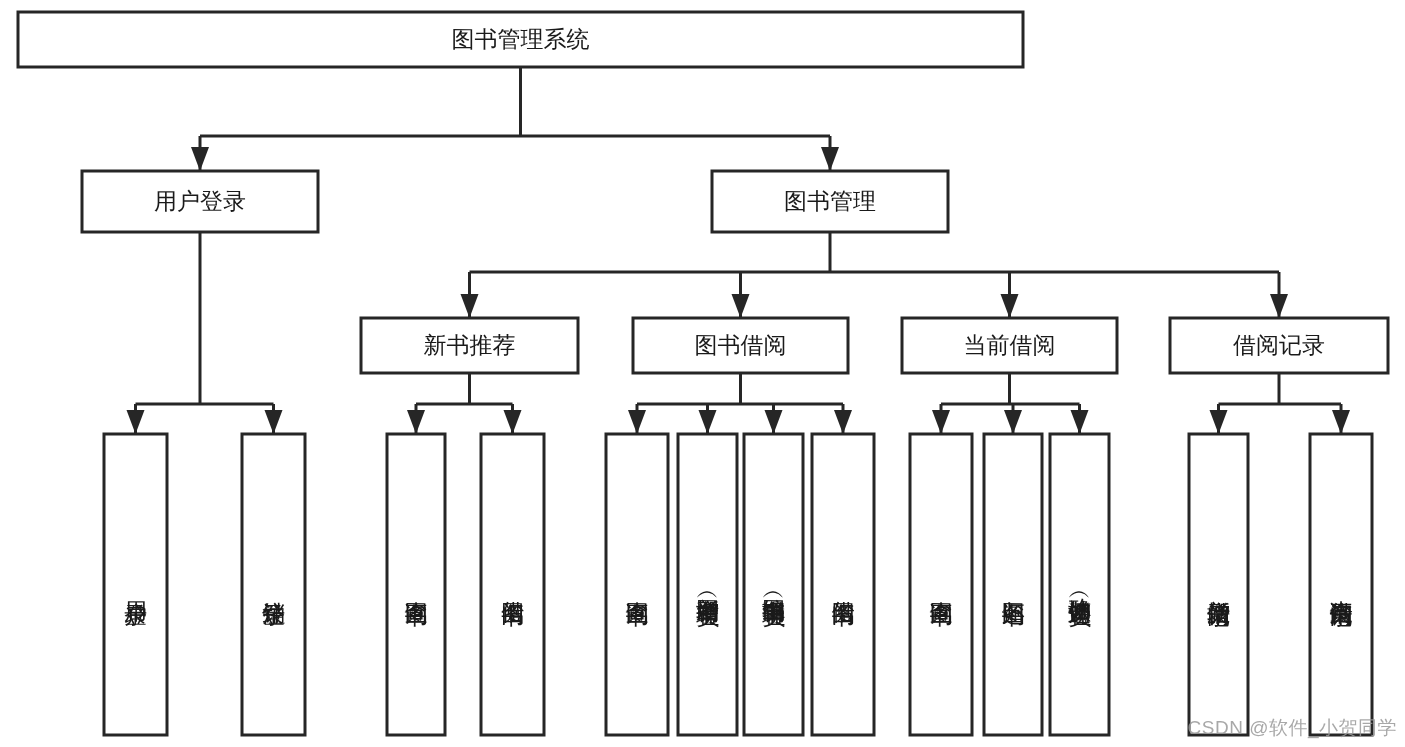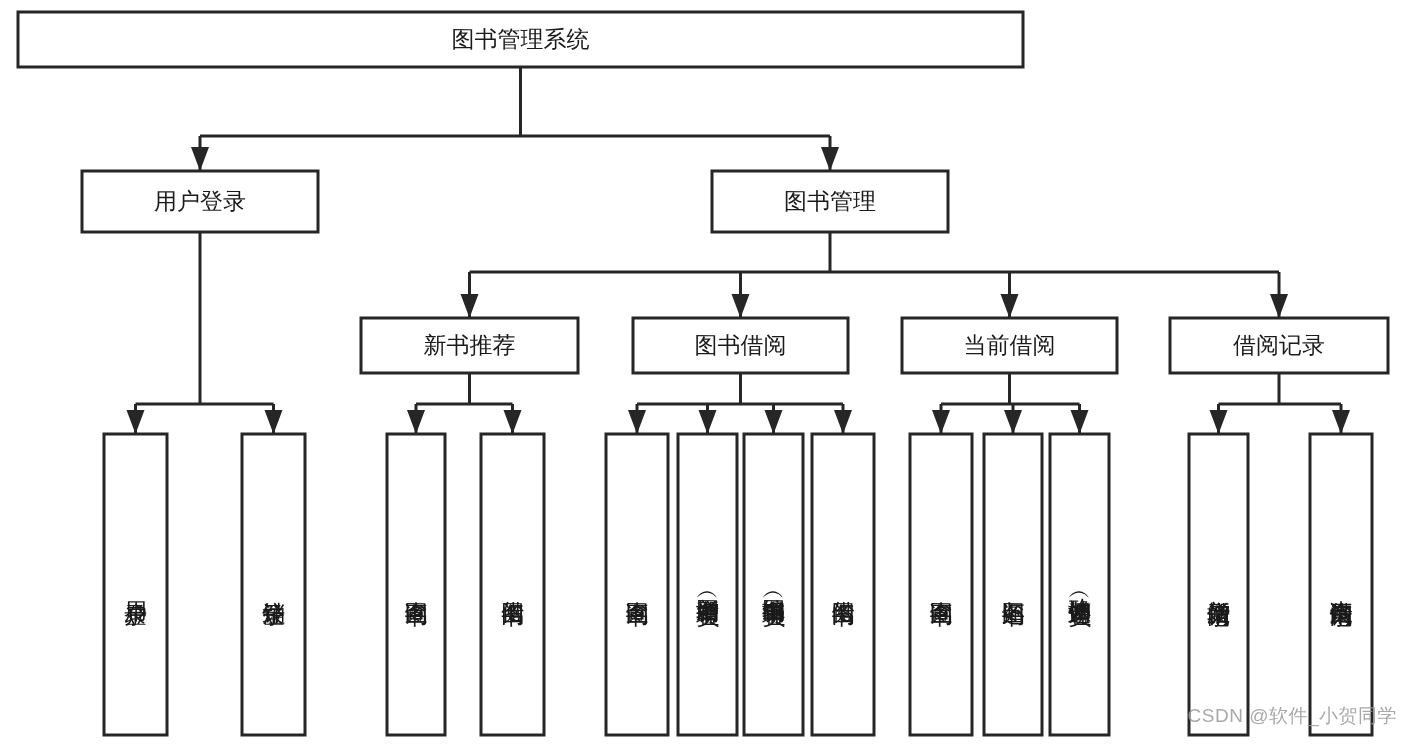--- a/index.html
+++ b/index.html
@@ -60,21 +60,21 @@
     letter-spacing: 1px;
     display: flex;
     align-items: center;
     justify-content: center;
     pointer-events: none;
     white-space: nowrap;
   }
   .watermark {
     position: absolute;
     right: 8px;
-    bottom: 18px;
+    bottom: 6px;
     font-family: "Liberation Sans", "DejaVu Sans", sans-serif;
     font-size: 19px;
     color: #9a9a9a;
     letter-spacing: 0.5px;
     opacity: 0.85;
     white-space: nowrap;
   }
 </style>
 </head>
 <body>

